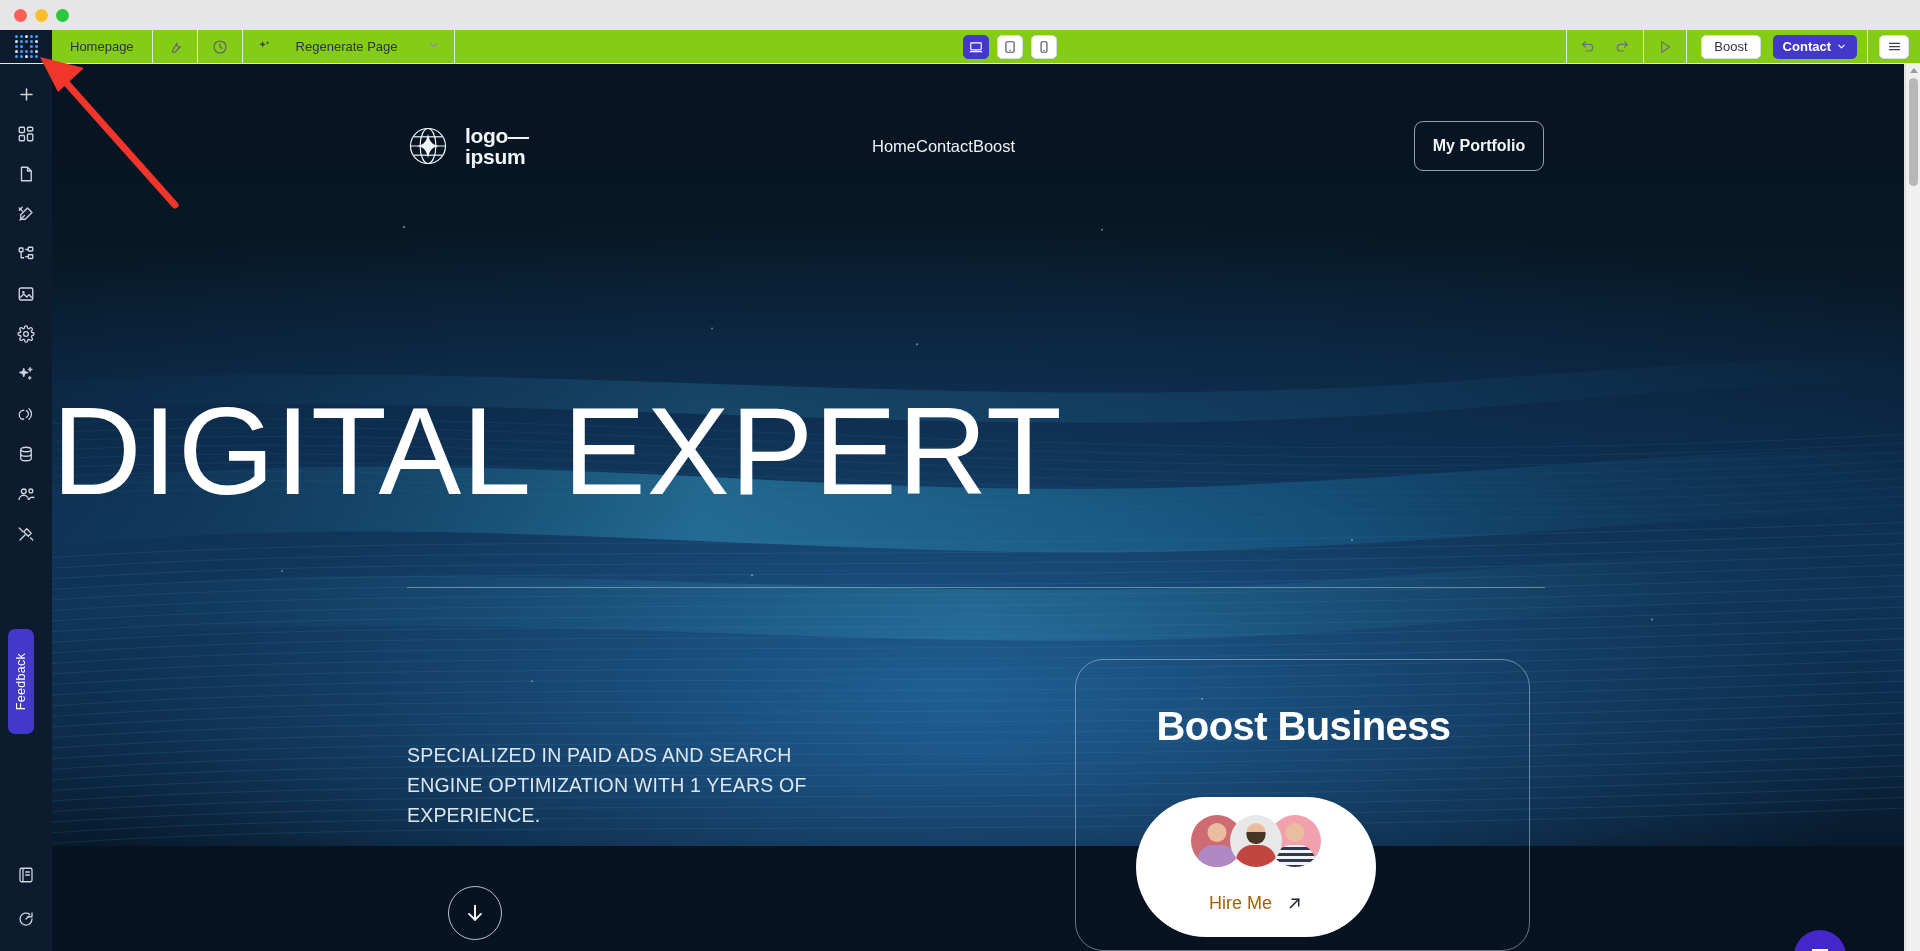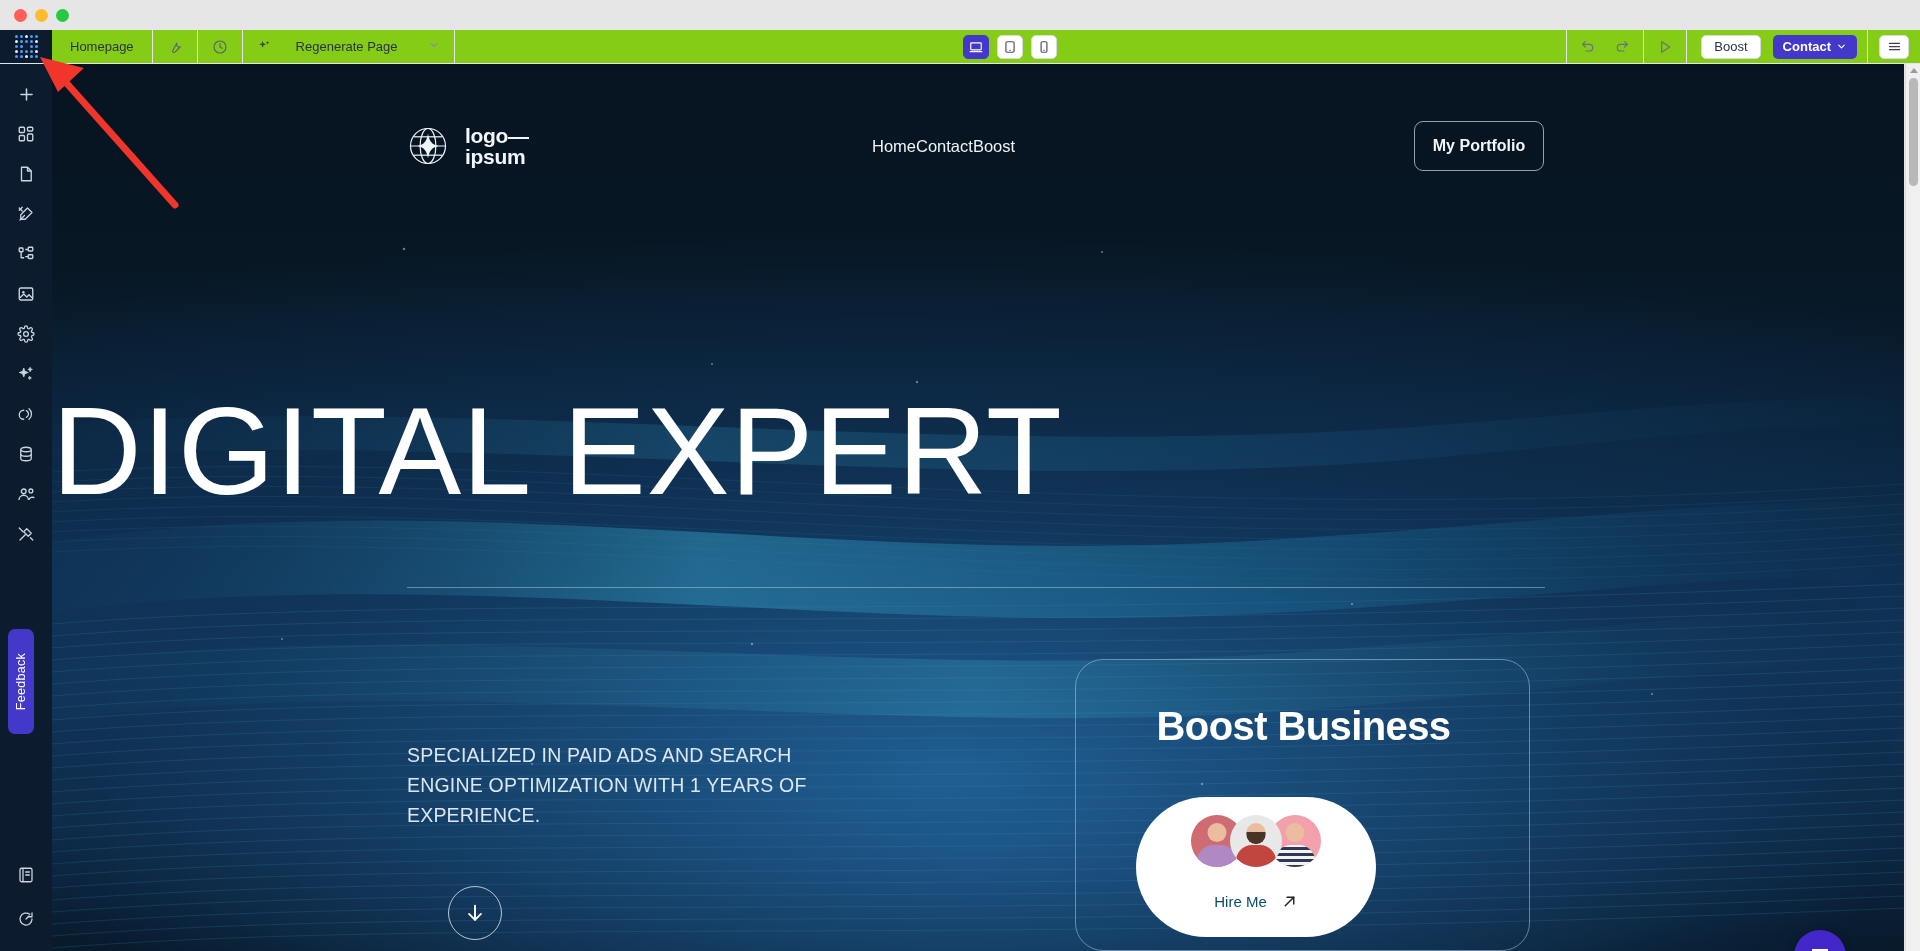--- a/index.html
+++ b/index.html
@@ -128,21 +128,21 @@
 
   
   #canvas {
     position: absolute; top: 64px; left: 52px;
     width: 1852px; height: 887px;
     background: #071320;
     overflow: hidden;
   }
   #site {
     position: absolute; top: 0; left: 0;
-    width: 1852px; height: 887px;
+    width: 1852px; height: 782px;
     background:
       radial-gradient(ellipse 70% 50% at 50% 88%, rgba(30,90,150,0.75) 0%, rgba(10,35,65,0.0) 70%),
       radial-gradient(ellipse 120% 60% at 45% 62%, rgba(22,70,120,0.70) 0%, rgba(7,20,35,0) 72%),
       linear-gradient(180deg, #071320 0%, #071724 22%, #0a2139 48%, #0d2d4c 68%, #0c2641 86%, #081a2c 100%);
   }
   #waves { position: absolute; inset: 0; width: 100%; height: 100%; }
 
   
   #site-header {
     position: absolute; top: 34px; left: 0; width: 1852px; height: 96px;
@@ -241,21 +241,21 @@
     background: repeating-linear-gradient(0deg,#f3f3f3 0 3px,#2d3a52 3px 6px);
   }
   .av2 .av-head::after {
     content:""; position:absolute; left:0; top:9px; width:19px; height:12px;
     border-radius:0 0 9px 9px; background:#4a3426;
   }
   #hire-row {
     margin-top: 26px; display: flex; align-items: center; gap: 14px;
     cursor: pointer;
   }
-  #hire-label { color: #0c4a6e; font-size: 15px; }
+  #hire-label { color: #a16207; font-size: 18px; }
 
   
   #chat-widget {
     position: absolute; top: 866px; left: 1742px;
     width: 52px; height: 52px; border-radius: 50%;
     background: #4327c8;
     display: flex; align-items: center; justify-content: center;
     cursor: pointer;
     box-shadow: 0 3px 10px rgba(0,0,0,0.35);
   }

